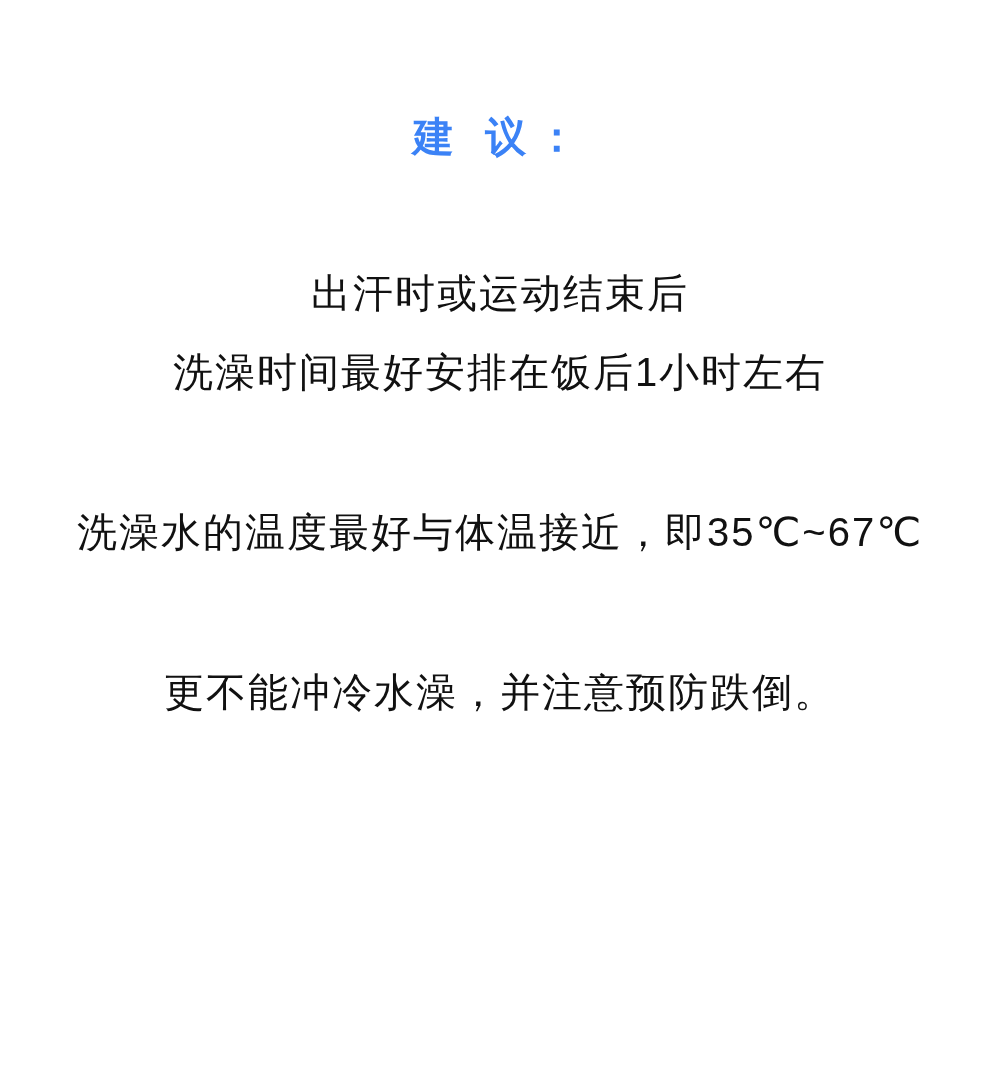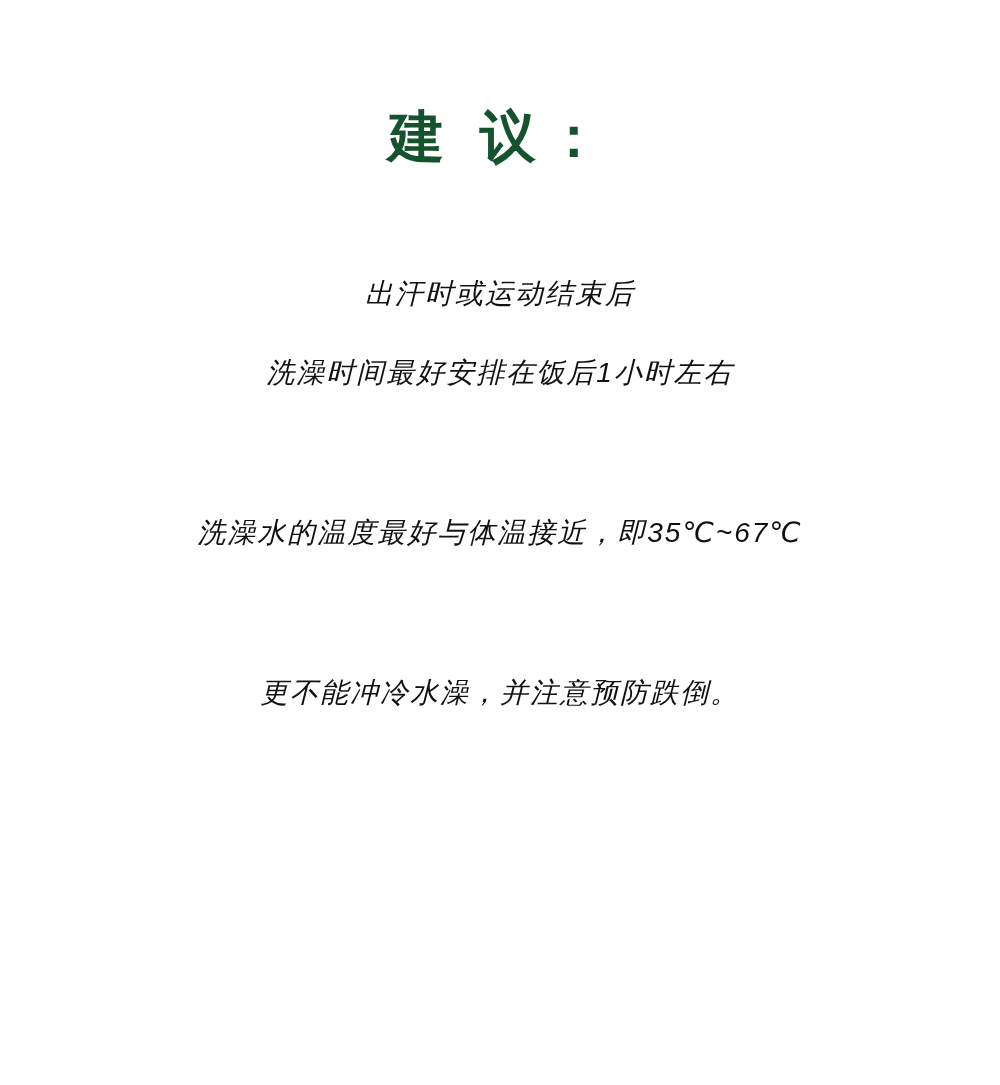--- a/index.html
+++ b/index.html
@@ -15,41 +15,40 @@
     overflow: hidden;
   }
   .page {
     width: 1000px;
     height: 1085px;
     text-align: center;
     box-sizing: border-box;
     padding-top: 112px;
   }
   .title {
-    font-size: 56px;
+    font-size: 41px;
     font-weight: 700;
     letter-spacing: 10px;
     line-height: 50px;
     margin: 0 0 92px 0;
-    color: #14532d;
+    color: #3b82f6;
   }
   .para {
     margin: 0 0 81px 0;
     padding: 0;
   }
   .para:last-child {
     margin-bottom: 0;
   }
   .line {
-    font-size: 28px;
+    font-size: 40px;
     line-height: 79px;
     letter-spacing: 2px;
     white-space: nowrap;
     color: #111111;
-    font-style: italic;
   }
 </style>
 </head>
 <body>
 
 <div class="page">
 
   <h1 class="title">建 议：</h1>
 
   <div class="para">

